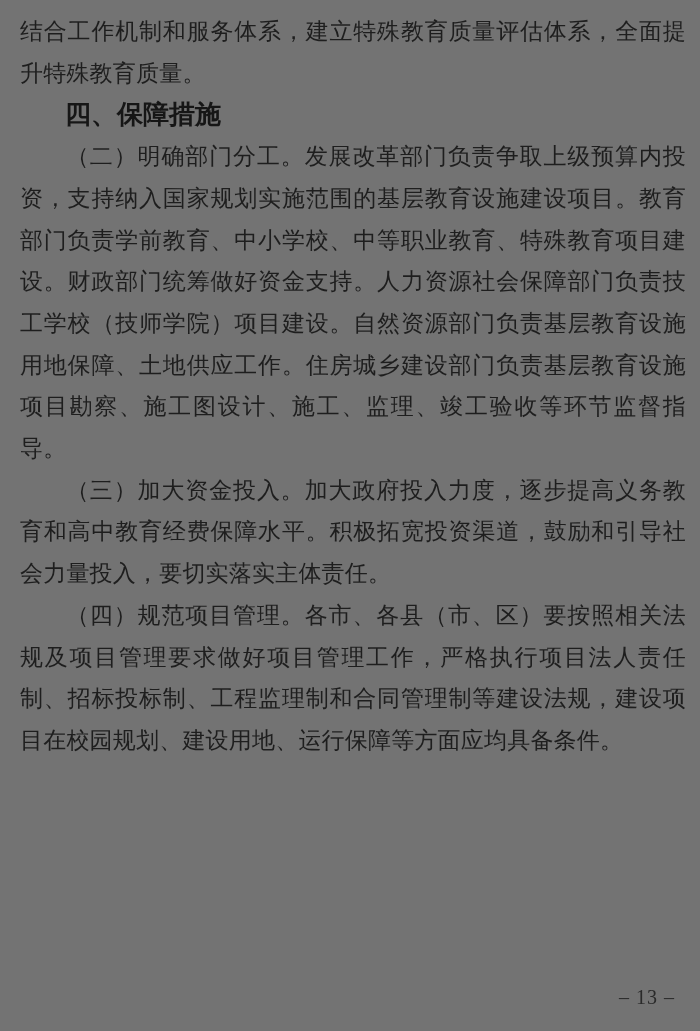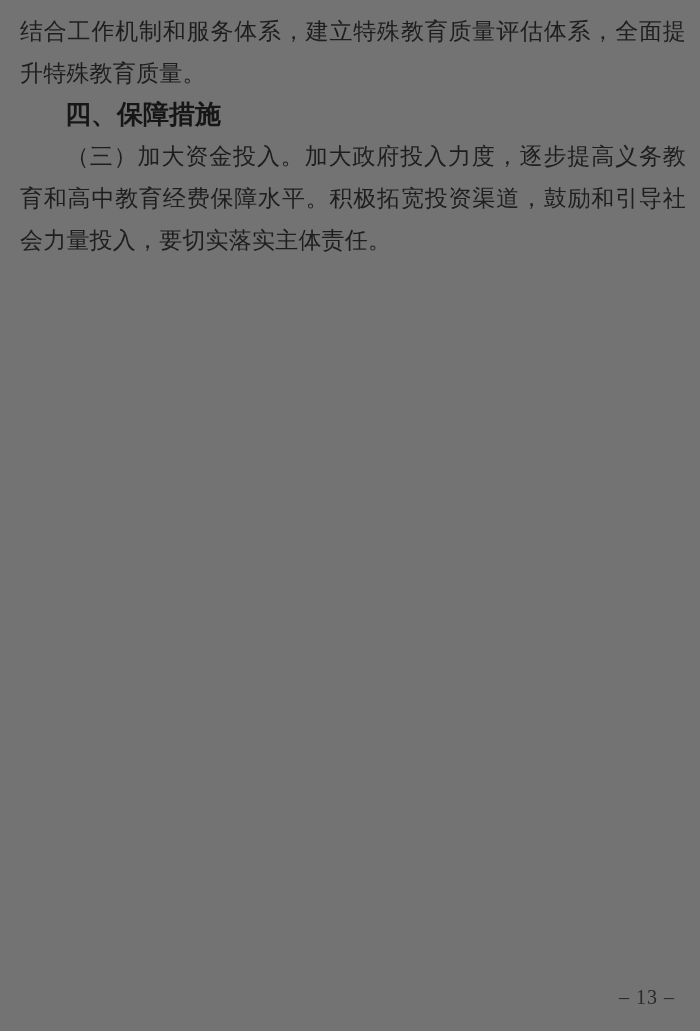--- a/index.html
+++ b/index.html
@@ -54,16 +54,18 @@
     font-family: "Liberation Serif", "DejaVu Serif", serif;
   }
 </style>
 </head>
 <body>
 
 <div class="page">
   <div class="content">
     <p class="body-para">结合工作机制和服务体系，建立特殊教育质量评估体系，全面提升特殊教育质量。</p>
     <h2 class="section-heading">四、保障措施</h2>
+    <p class="body-para indent">（二）明确部门分工。发展改革部门负责争取上级预算内投资，支持纳入国家规划实施范围的基层教育设施建设项目。教育部门负责学前教育、中小学校、中等职业教育、特殊教育项目建设。财政部门统筹做好资金支持。人力资源社会保障部门负责技工学校（技师学院）项目建设。自然资源部门负责基层教育设施用地保障、土地供应工作。住房城乡建设部门负责基层教育设施项目勘察、施工图设计、施工、监理、竣工验收等环节监督指导。</p>
     <p class="body-para indent">（三）加大资金投入。加大政府投入力度，逐步提高义务教育和高中教育经费保障水平。积极拓宽投资渠道，鼓励和引导社会力量投入，要切实落实主体责任。</p>
+    <p class="body-para indent">（四）规范项目管理。各市、各县（市、区）要按照相关法规及项目管理要求做好项目管理工作，严格执行项目法人责任制、招标投标制、工程监理制和合同管理制等建设法规，建设项目在校园规划、建设用地、运行保障等方面应均具备条件。</p>
   </div>
   <div class="page-number">– 13 –</div>
 </div>
 
 </body></html>

